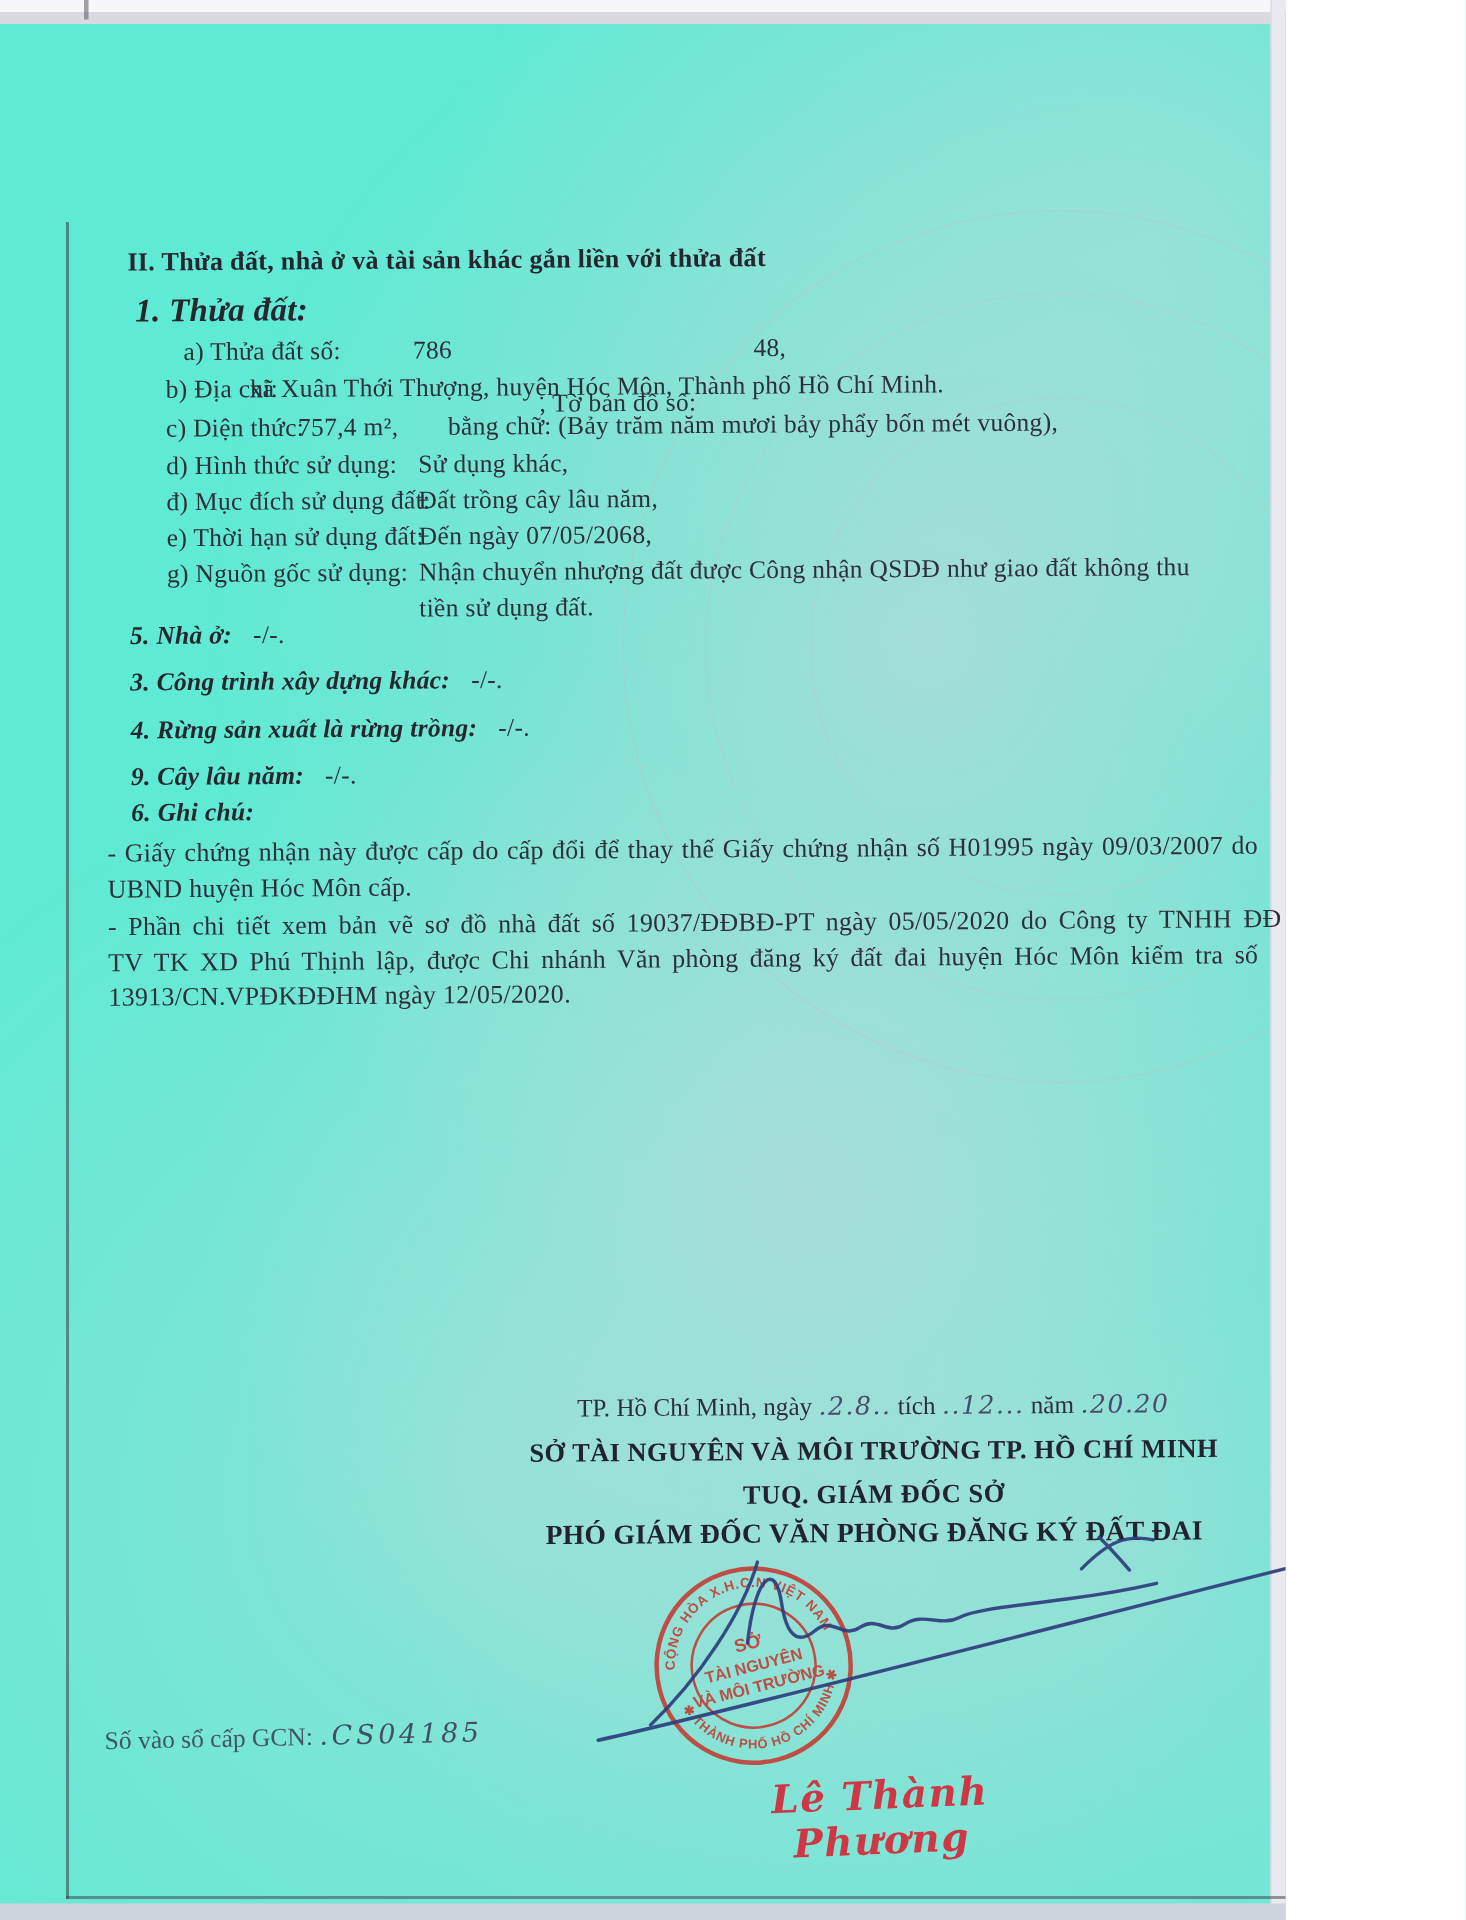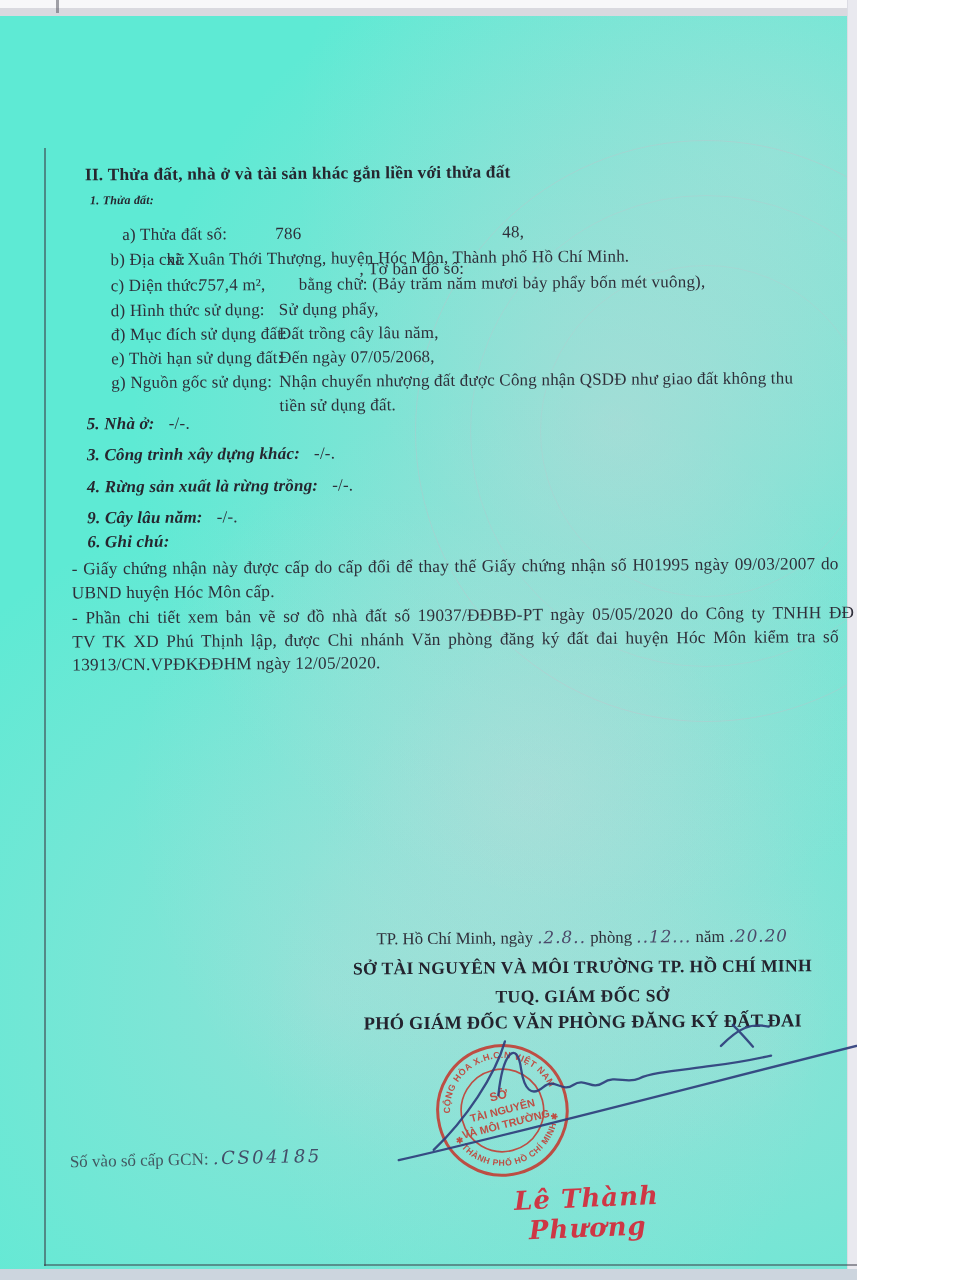--- a/index.html
+++ b/index.html
@@ -63,36 +63,36 @@
   <div class="edge edge-right"></div>
   <div class="edge edge-bottom"></div>
   <div class="edge edge-mark"></div>
 
   <div class="frame-left"></div>
   <div class="frame-bottom"></div>
 
   <div id="doc">
 
     <div class="t b" style="left:88px;top:162px;font-size:17.4px;">II. Thửa đất, nhà ở và tài sản khác gắn liền với thửa đất</div>
-    <div class="t bi" style="left:93px;top:191px;font-size:12px;">1. Thửa đất:</div>
+    <div class="t bi" style="left:93px;top:191px;font-size:22px;">1. Thửa đất:</div>
 
     <span class="t" style="left:125px;top:222px;">a) Thửa đất số:</span>
     <span class="t" style="left:278px;top:222px;">786</span>
     <span class="t" style="left:362px;top:222px;margin-top:36px;">, Tờ bản đồ số:</span>
     <span class="t" style="left:505px;top:222px;">48,</span>
 
     <span class="t" style="left:113px;top:247px;font-family:Liberation Serif, serif;">b) Địa chỉ:</span>
     <span class="t" style="left:169px;top:247px;">xã Xuân Thới Thượng, huyện Hóc Môn, Thành phố Hồ Chí Minh.</span>
 
     <span class="t" style="left:113px;top:273px;">c) Diện thức:</span>
     <span class="t" style="left:201px;top:273px;font-family:Liberation Serif, serif;">757,4 m²,</span>
     <span class="t" style="left:301px;top:273px;">bằng chữ: (Bảy trăm năm mươi bảy phẩy bốn mét vuông),</span>
 
     <span class="t" style="left:113px;top:298px;">d) Hình thức sử dụng:</span>
-    <span class="t" style="left:281px;top:298px;">Sử dụng phẩy,</span>
+    <span class="t" style="left:281px;top:298px;">Sử dụng khác,</span>
 
     <span class="t" style="left:113px;top:322px;">đ) Mục đích sử dụng đất:</span>
     <span class="t" style="left:281px;top:322px;">Đất trồng cây lâu năm,</span>
 
     <span class="t" style="left:113px;top:346px;">e) Thời hạn sử dụng đất:</span>
     <span class="t" style="left:281px;top:346px;">Đến ngày 07/05/2068,</span>
 
     <span class="t" style="left:113px;top:370px;">g) Nguồn gốc sử dụng:</span>
     <span class="t" style="left:281px;top:370px;">Nhận chuyển nhượng đất được Công nhận QSDĐ như giao đất không thu</span>
     <span class="t" style="left:281px;top:394px;">tiền sử dụng đất.</span>
@@ -106,21 +106,21 @@
     <span class="t" style="left:72px;top:556px;font-size:17.3px;word-spacing:1px;">- Giấy chứng nhận này được cấp do cấp đổi để thay thế Giấy chứng nhận số H01995 ngày 09/03/2007 do</span>
     <span class="t" style="left:72px;top:580px;font-size:17.3px;">UBND huyện Hóc Môn cấp.</span>
     <span class="t" style="left:72px;top:605px;font-size:17.3px;word-spacing:3px;">- Phần chi tiết xem bản vẽ sơ đồ nhà đất số 19037/ĐĐBĐ-PT ngày 05/05/2020 do Công ty TNHH ĐĐ</span>
     <span class="t" style="left:72px;top:629px;font-size:17.3px;word-spacing:3px;">TV TK XD Phú Thịnh lập, được Chi nhánh Văn phòng đăng ký đất đai huyện Hóc Môn kiểm tra số</span>
     <span class="t" style="left:72px;top:652px;font-size:17.3px;">13913/CN.VPĐKĐĐHM ngày 12/05/2020.</span>
 
     <div class="sigblock">
       <div class="dateline">
         <span>TP. Hồ Chí Minh, ngày</span>
         <span class="hand">.2.8..</span>
-        <span>phòng</span>
+        <span>tích</span>
         <span class="hand">..12...</span>
         <span>năm</span>
         <span class="hand">.20.20</span>
       </div>
       <div class="org1">SỞ TÀI NGUYÊN VÀ MÔI TRƯỜNG TP. HỒ CHÍ MINH</div>
       <div class="org2">TUQ. GIÁM ĐỐC SỞ</div>
       <div class="org3">PHÓ GIÁM ĐỐC VĂN PHÒNG ĐĂNG KÝ ĐẤT ĐAI</div>
     </div>
 
     <svg class="stamp" viewBox="0 0 160 160">

